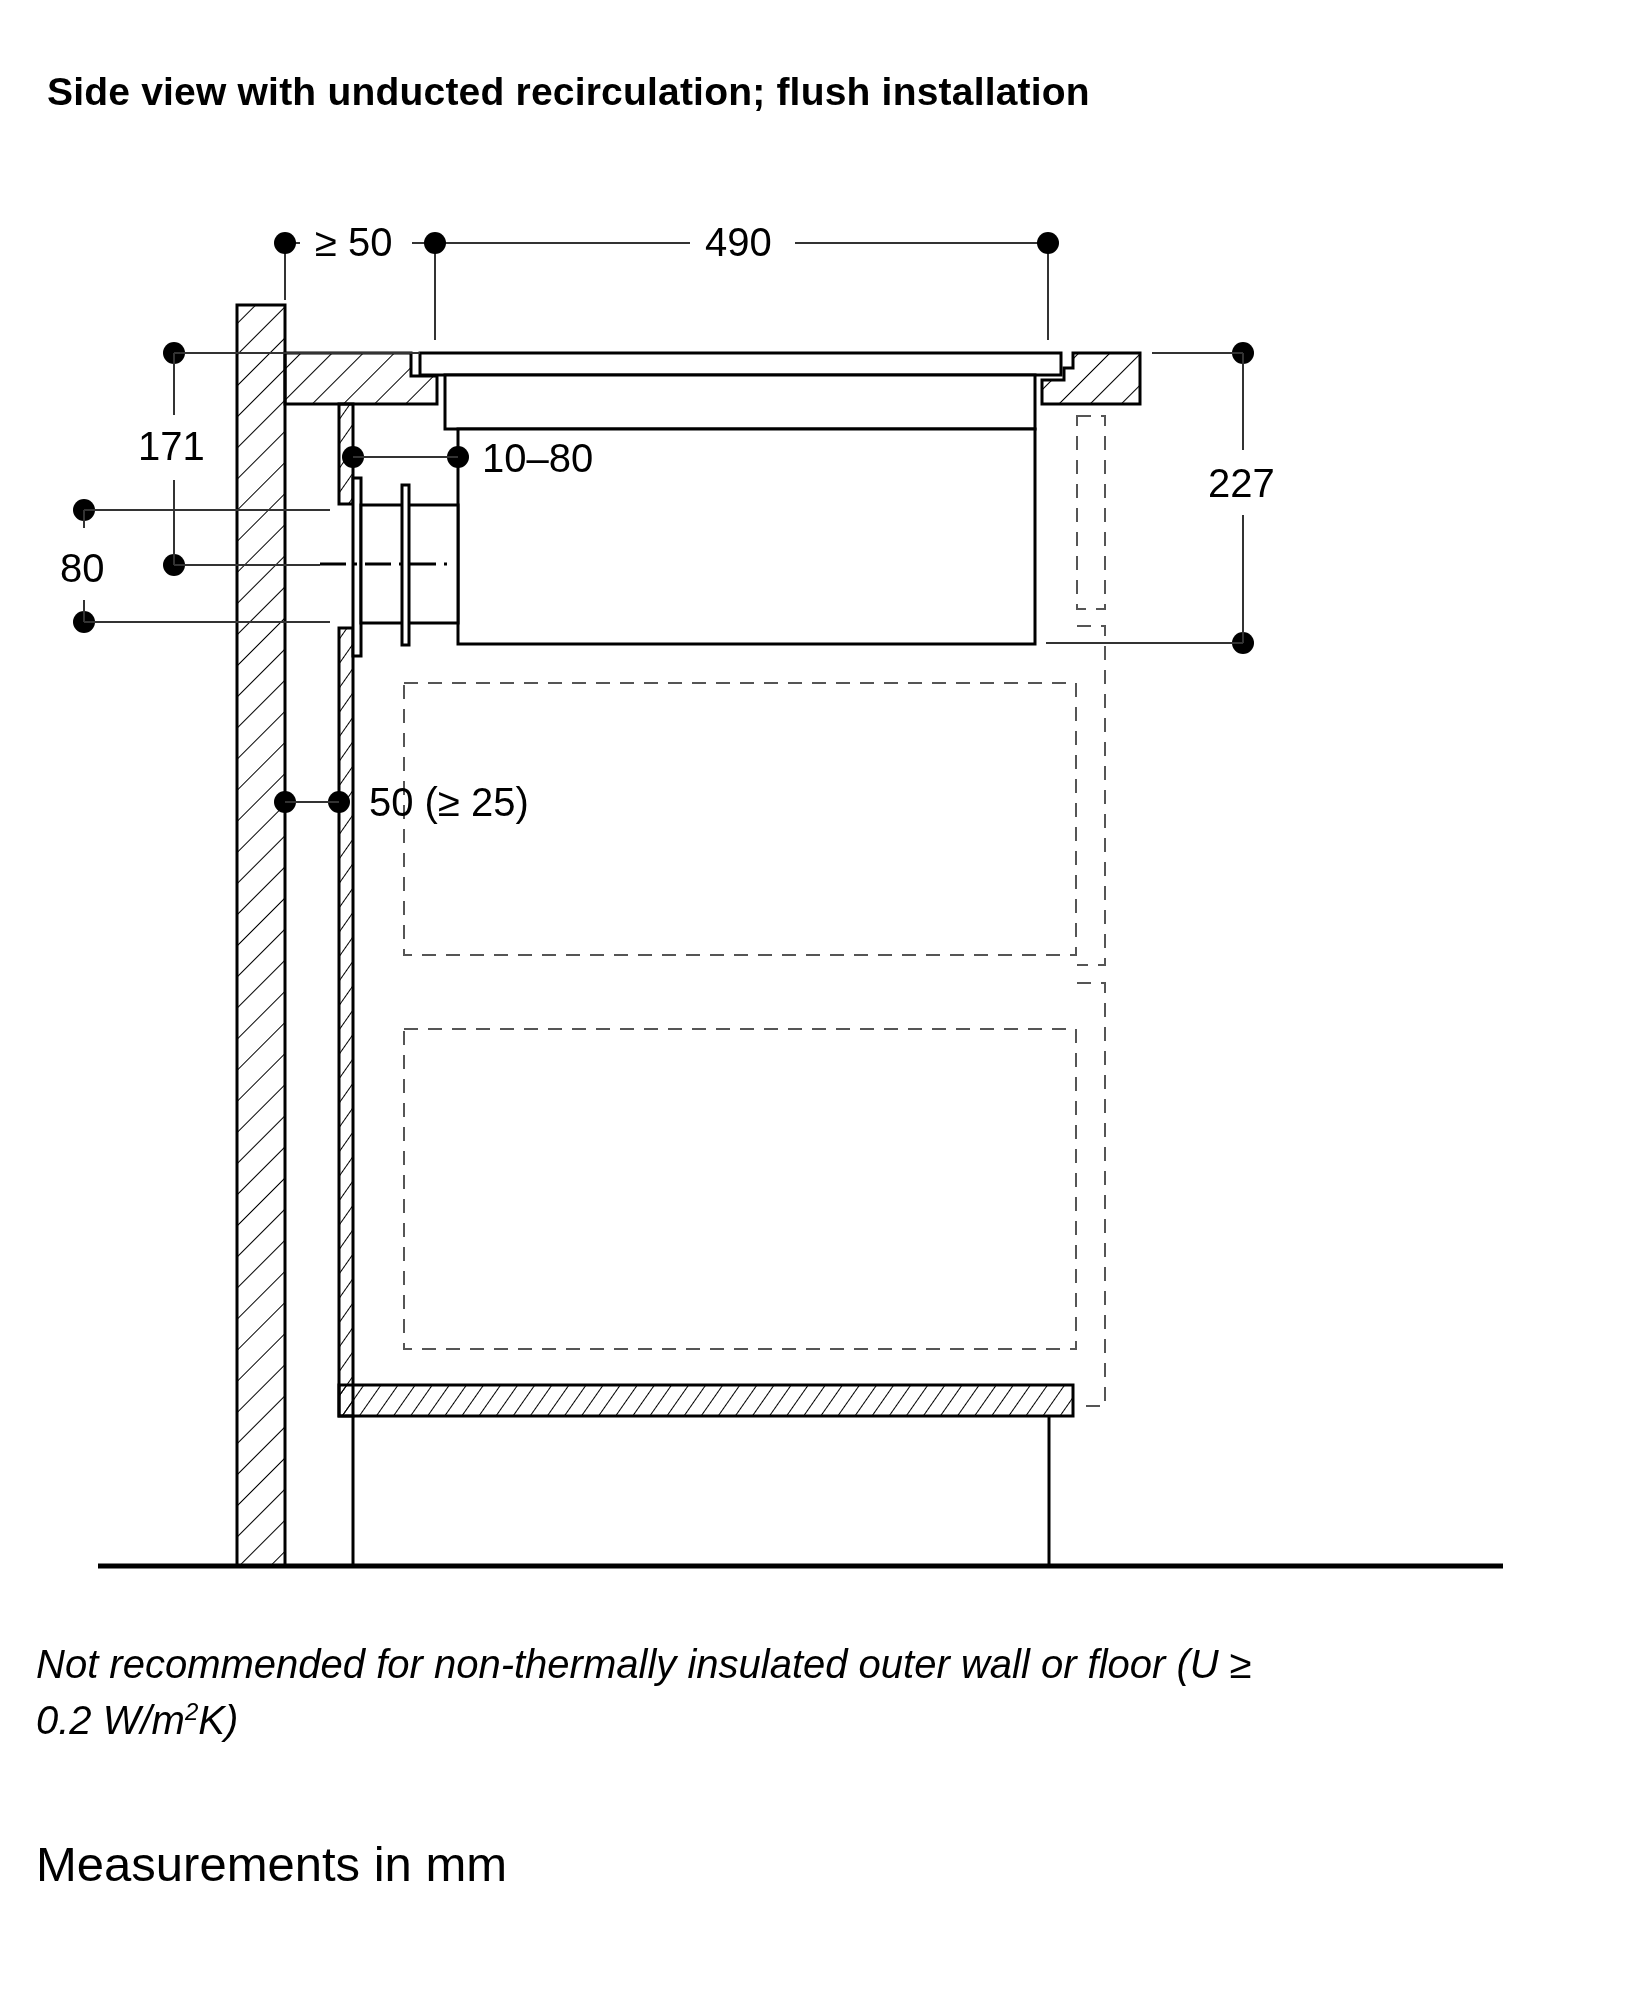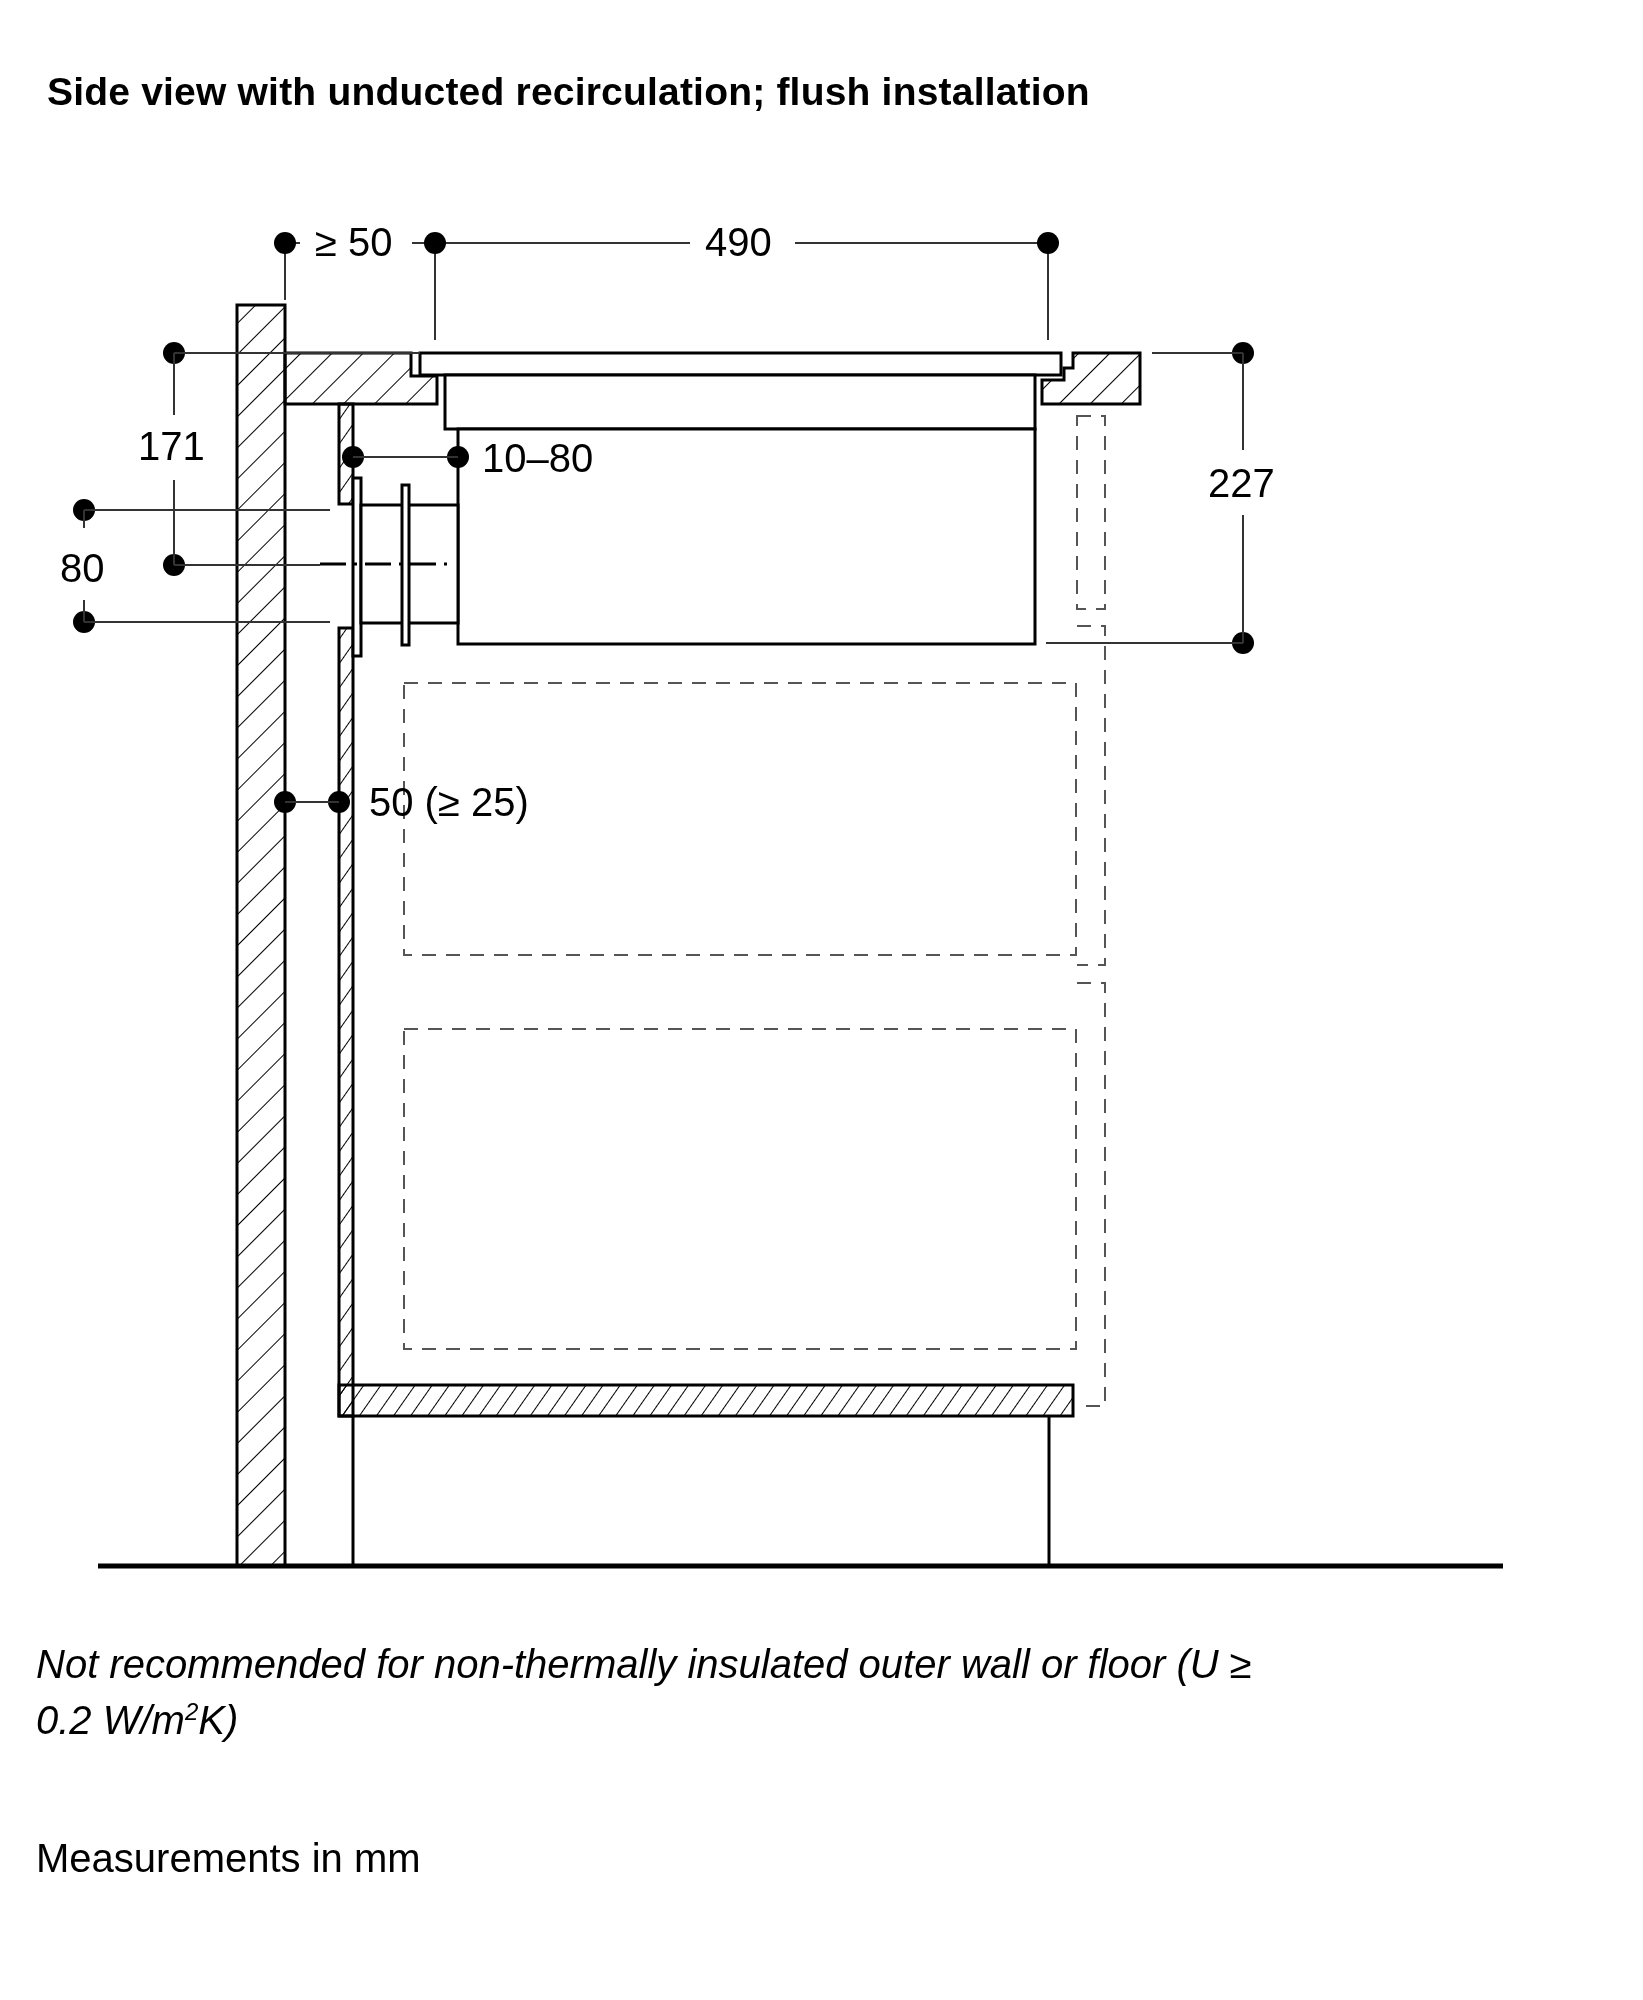--- a/index.html
+++ b/index.html
@@ -1,21 +1,21 @@
 <!DOCTYPE html>
 <html><head>
 <meta charset="utf-8">
 <style>
   html, body { margin: 0; padding: 0; background: #ffffff; }
   body { width: 1643px; height: 2000px; position: relative; overflow: hidden;
          font-family: "Liberation Sans", sans-serif; color: #000; }
   .title { position: absolute; left: 38px; top: 70px; font-size: 39px; font-weight: bold;
            letter-spacing: 0.2px; white-space: nowrap; margin-left: 9px; }
   .note { position: absolute; left: 36px; top: 1640px; font-size: 40px; line-height: 48px; width: 1420px; font-style: italic; }
-  .units { position: absolute; left: 36px; top: 1836px; font-size: 40px; }
+  .units { position: absolute; left: 36px; top: 1836px; font-size: 49px; }
   svg#drawing { position: absolute; left: 0; top: 0; }
   .dim-label { font-family: "Liberation Sans", sans-serif; font-size: 40px; fill: #000; }
 </style>
 </head>
 <body>
 
 <div class="title">Side view with unducted recirculation; flush installation</div>
 
 <svg id="drawing" width="1643" height="2000" viewBox="0 0 1643 2000" xmlns="http://www.w3.org/2000/svg">
   <defs>

